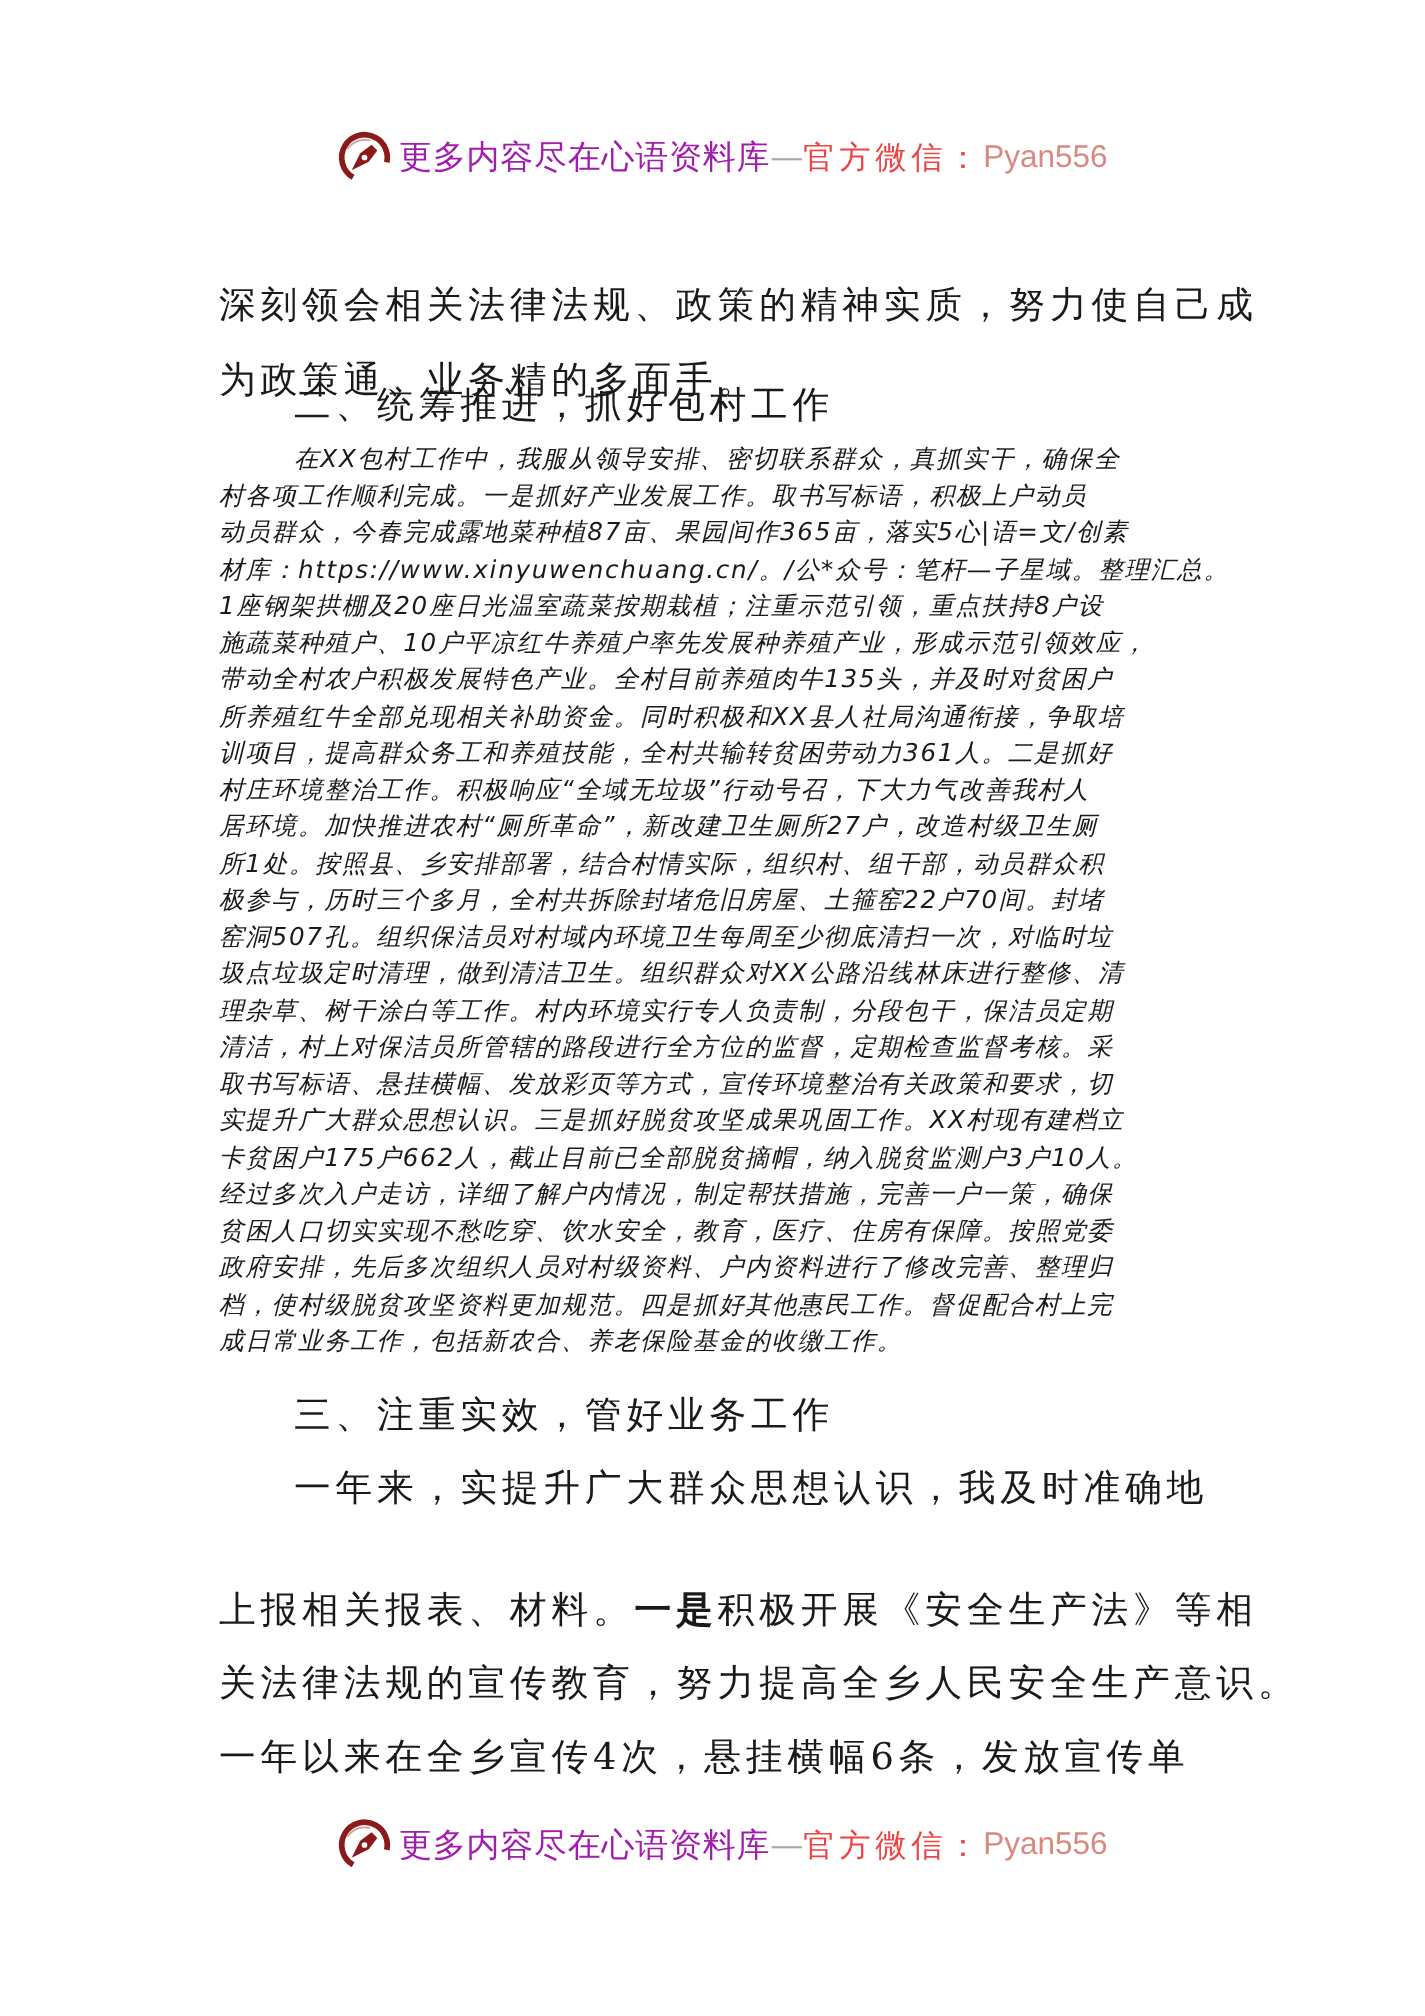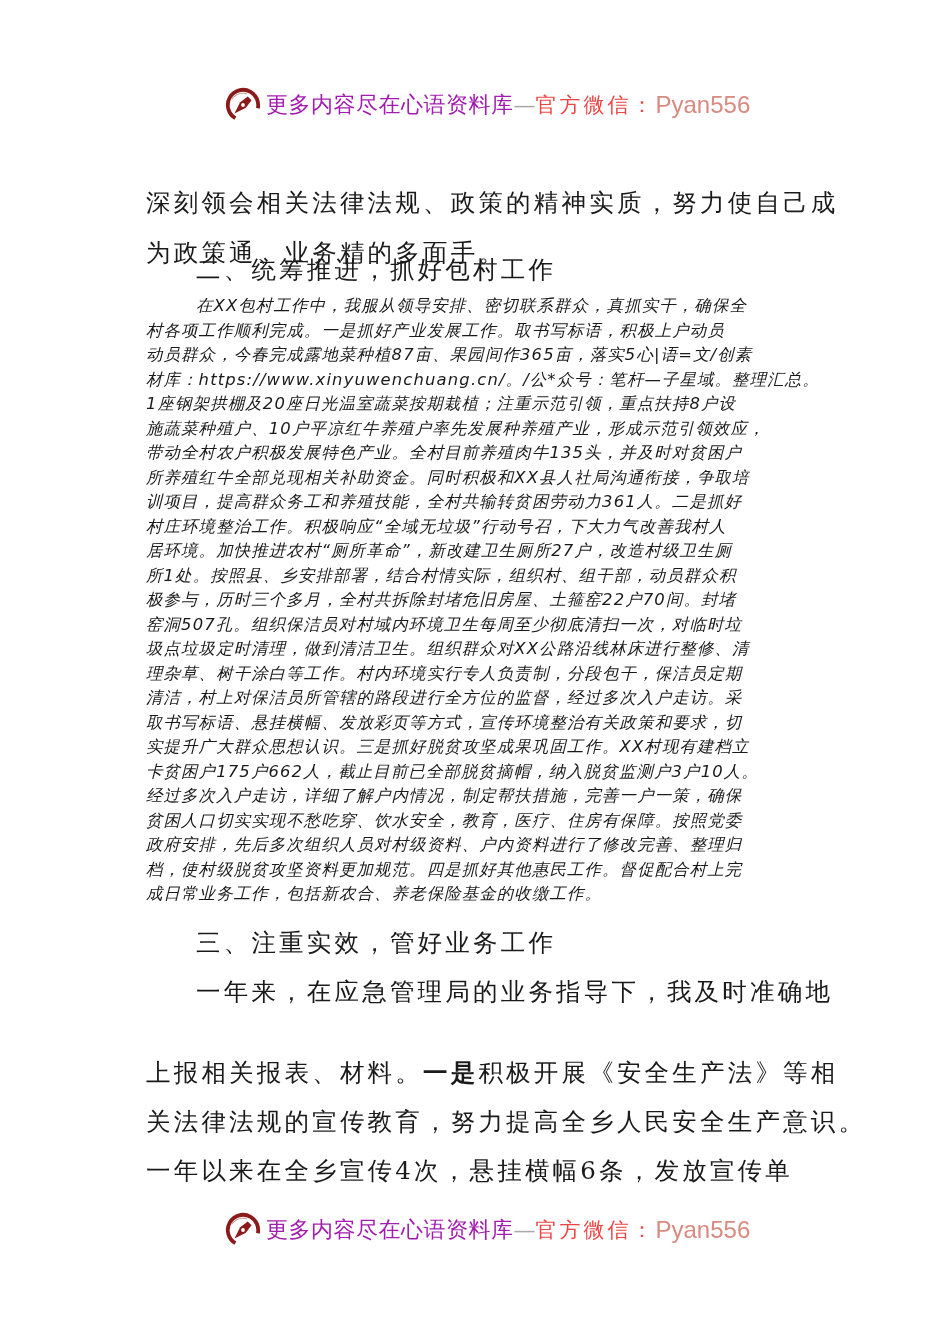--- a/index.html
+++ b/index.html
@@ -5,21 +5,21 @@
   html, body { margin: 0; padding: 0; background: #ffffff; }
   body { width: 950px; height: 1344px; position: relative; overflow: hidden;
          font-family: "DejaVu Serif", "Liberation Serif", serif; color: #1a1a1a; }
   .watermark { position: absolute; left: 224px; height: 44px; display: flex; align-items: center; }
   .wm-top { top: 83px; }
   .wm-bottom { top: 1208px; }
   .wm-logo { width: 38px; height: 38px; margin-right: 4px; }
   .wm-red { color: #a21caf; font-size: 22px; letter-spacing: 0.5px; font-family: "DejaVu Serif", serif; }
   .wm-dash { color: #a8a8a8; font-size: 22px; }
   .wm-gray { color: #ef4444; font-size: 21px; letter-spacing: 3px; font-family: "DejaVu Serif", serif; }
-  .wm-id { color: #d98a80; font-size: 24px; font-family: "Liberation Sans", sans-serif; }
+  .wm-id { color: #d98a80; font-size: 21px; font-family: "Liberation Sans", sans-serif; }
 
   .line { position: absolute; white-space: nowrap; }
   .big { left: 146px; font-size: 24.5px; letter-spacing: 3.2px; line-height: 32px; margin-top: 32px; }
   .head { left: 196px; font-size: 24.5px; letter-spacing: 3.2px; line-height: 32px; }
   .small { left: 146px; font-size: 16.4px; letter-spacing: 1.15px; line-height: 22px;
            font-family: "DejaVu Sans", "Liberation Sans", sans-serif; width: 680px; font-style: italic; }
   .small.indent { left: 196px; }
   b.bold { font-weight: bold; }
 </style>
 </head>
@@ -53,34 +53,34 @@
   <div class="line small" style="top:442px">带动全村农户积极发展特色产业。全村目前养殖肉牛135头，并及时对贫困户</div>
   <div class="line small" style="top:466.5px">所养殖红牛全部兑现相关补助资金。同时积极和XX县人社局沟通衔接，争取培</div>
   <div class="line small" style="top:491px">训项目，提高群众务工和养殖技能，全村共输转贫困劳动力361人。二是抓好</div>
   <div class="line small" style="top:515.5px">村庄环境整治工作。积极响应“全域无垃圾”行动号召，下大力气改善我村人</div>
   <div class="line small" style="top:540px">居环境。加快推进农村“厕所革命”，新改建卫生厕所27户，改造村级卫生厕</div>
   <div class="line small" style="top:564.5px">所1处。按照县、乡安排部署，结合村情实际，组织村、组干部，动员群众积</div>
   <div class="line small" style="top:589px">极参与，历时三个多月，全村共拆除封堵危旧房屋、土箍窑22户70间。封堵</div>
   <div class="line small" style="top:613.5px">窑洞507孔。组织保洁员对村域内环境卫生每周至少彻底清扫一次，对临时垃</div>
   <div class="line small" style="top:638px">圾点垃圾定时清理，做到清洁卫生。组织群众对XX公路沿线林床进行整修、清</div>
   <div class="line small" style="top:662.5px">理杂草、树干涂白等工作。村内环境实行专人负责制，分段包干，保洁员定期</div>
-  <div class="line small" style="top:687px">清洁，村上对保洁员所管辖的路段进行全方位的监督，经过多次入户走访。采</div>
+  <div class="line small" style="top:687px">清洁，村上对保洁员所管辖的路段进行全方位的监督，定期检查监督考核。采</div>
   <div class="line small" style="top:711.5px">取书写标语、悬挂横幅、发放彩页等方式，宣传环境整治有关政策和要求，切</div>
   <div class="line small" style="top:736px">实提升广大群众思想认识。三是抓好脱贫攻坚成果巩固工作。XX村现有建档立</div>
   <div class="line small" style="top:760.5px">卡贫困户175户662人，截止目前已全部脱贫摘帽，纳入脱贫监测户3户10人。</div>
   <div class="line small" style="top:785px">经过多次入户走访，详细了解户内情况，制定帮扶措施，完善一户一策，确保</div>
   <div class="line small" style="top:809.5px">贫困人口切实实现不愁吃穿、饮水安全，教育，医疗、住房有保障。按照党委</div>
   <div class="line small" style="top:834px">政府安排，先后多次组织人员对村级资料、户内资料进行了修改完善、整理归</div>
   <div class="line small" style="top:858.5px">档，使村级脱贫攻坚资料更加规范。四是抓好其他惠民工作。督促配合村上完</div>
   <div class="line small" style="top:883px">成日常业务工作，包括新农合、养老保险基金的收缴工作。</div>
 </div>
 
 <div class="line head" style="top:927px">三、注重实效，管好业务工作</div>
 
-<div class="line head" style="top:976px">一年来，在应急管理局的业务指导下，我及时准确地</div>
+<div class="line head" style="top:976px">一年来，实提升广大群众思想认识，我及时准确地</div>
 <div class="line big" style="top:1025px"><span>上报相关报表、材料。</span><b class="bold">一是</b><span>积极开展《安全生产法》等相</span></div>
 <div class="line big" style="top:1074px">关法律法规的宣传教育，努力提高全乡人民安全生产意识。</div>
 <div class="line big" style="top:1123px">一年以来在全乡宣传4次，悬挂横幅6条，发放宣传单</div>
 
 <div class="watermark wm-bottom">
   <svg class="wm-logo" viewBox="0 0 40 40">
     <circle cx="20" cy="20" r="16" fill="none" stroke="#8b1a1a" stroke-width="4" stroke-dasharray="70 30" transform="rotate(120 20 20)"></circle>
     <path d="M11 29 L17 17 L25 11 L29 15 L23 23 Z" fill="#8b1a1a"></path>
     <circle cx="20" cy="20" r="2" fill="#ffffff"></circle>
     <path d="M8 14 Q14 6 24 8" fill="none" stroke="#c9a09a" stroke-width="1.2"></path>

